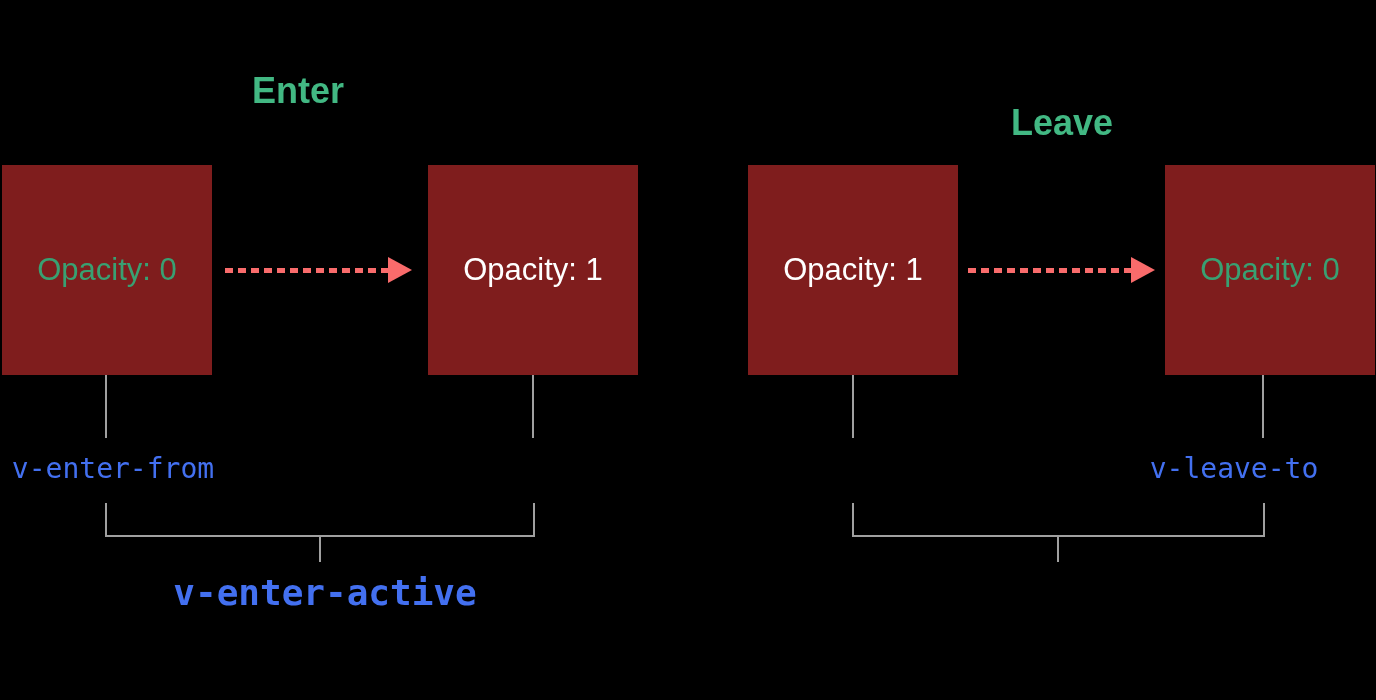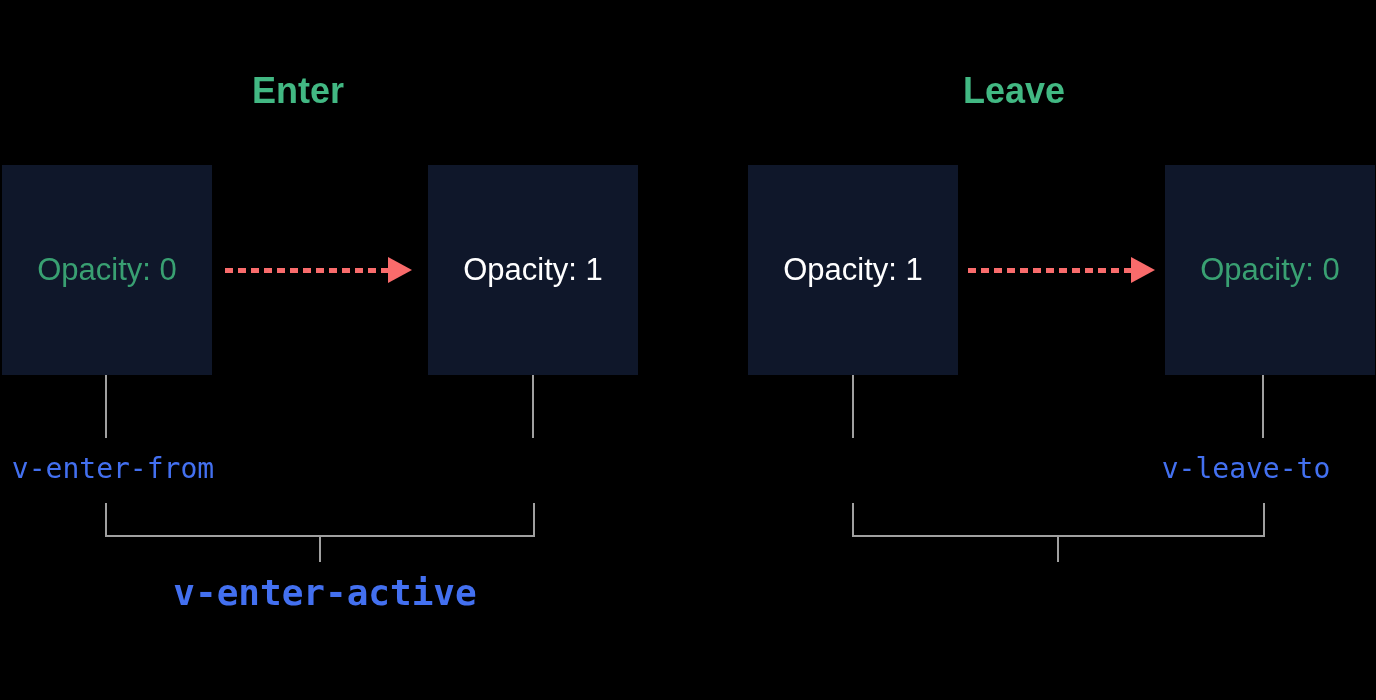--- a/index.html
+++ b/index.html
@@ -23,21 +23,21 @@
     line-height: 36px;
     font-weight: bold;
     color: #42b883;
     white-space: nowrap;
   }
   .box {
     position: absolute;
     top: 165px;
     width: 210px;
     height: 210px;
-    background: #0f172a;
+    background: #7f1d1d;
     display: flex;
     align-items: center;
     justify-content: center;
   }
   .box-label {
     font-size: 31px;
     color: #ffffff;
     white-space: nowrap;
   }
   .box-label.faded {
@@ -131,37 +131,37 @@
   <div class="vline" style="left:105px;"></div>
   <div class="vline" style="left:532px;"></div>
 
   <div class="clabel" style="left:113px;">v-enter-from</div>
 
   <div class="bracket" style="left:105px; width:430px;"></div>
   <div class="stem" style="left:319px;"></div>
 
   <div class="alabel" style="left:325px;">v-enter-active</div>
 
-  <div class="title" style="left:1014px;">Leave</div>
+  <div class="title" style="left:1062px;margin-top:32px;">Leave</div>
 
   <div class="box" style="left:748px;">
     <span class="box-label">Opacity: 1</span>
   </div>
 
   <div class="arrow" style="left:968px;">
     <div class="dashes"></div>
     <div class="head"></div>
   </div>
 
   <div class="box" style="left:1165px;">
     <span class="box-label faded">Opacity: 0</span>
   </div>
 
   <div class="vline" style="left:852px;"></div>
   <div class="vline" style="left:1262px;"></div>
 
-  <div class="clabel" style="left:1234px;margin-left:12px;">v-leave-to</div>
+  <div class="clabel" style="left:1234px;">v-leave-to</div>
 
   <div class="bracket" style="left:852px; width:413px;"></div>
   <div class="stem" style="left:1057px;"></div>
 
 
 </div>
 
 </body></html>

